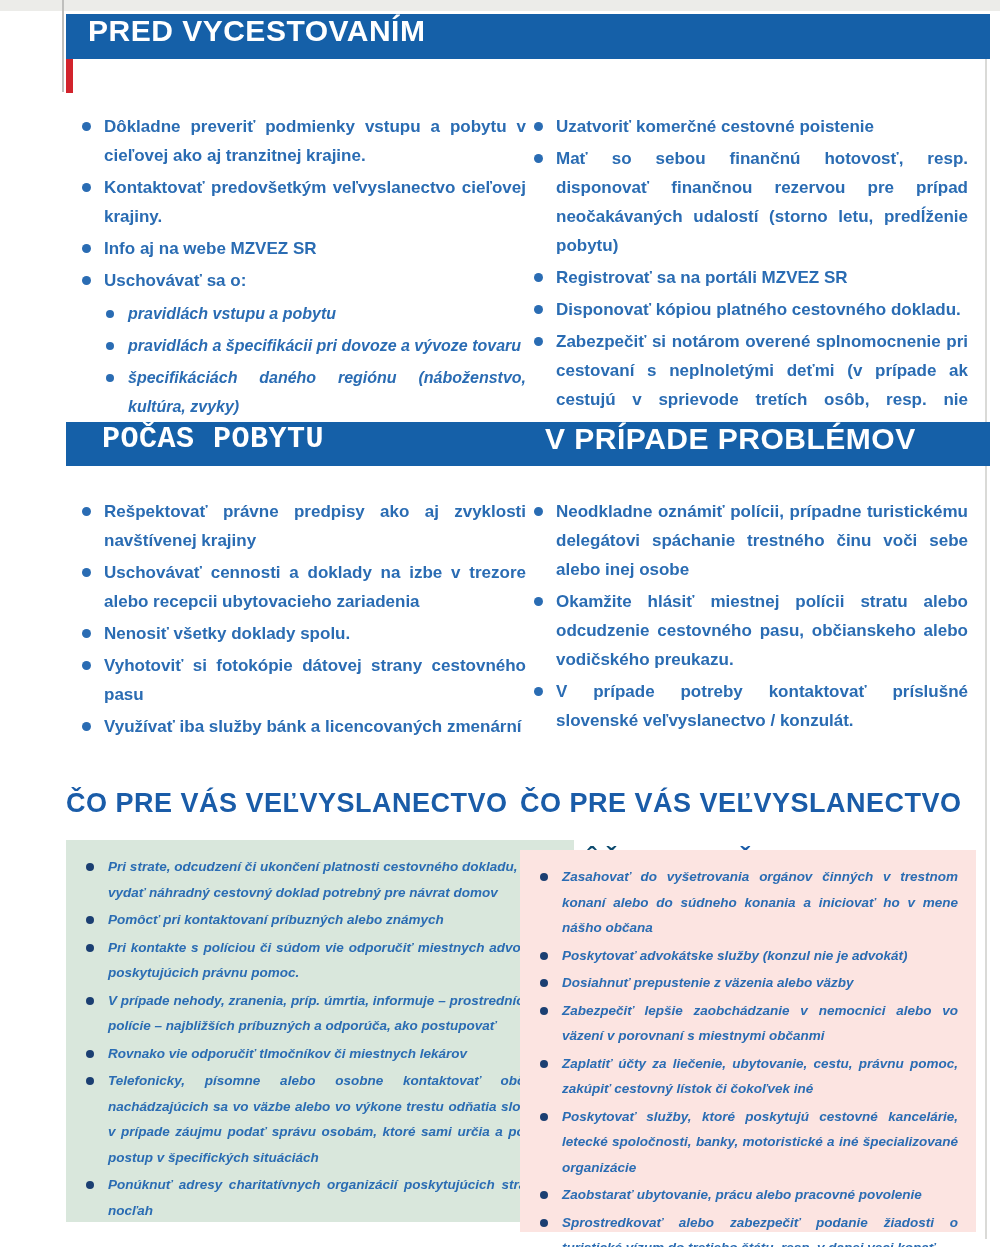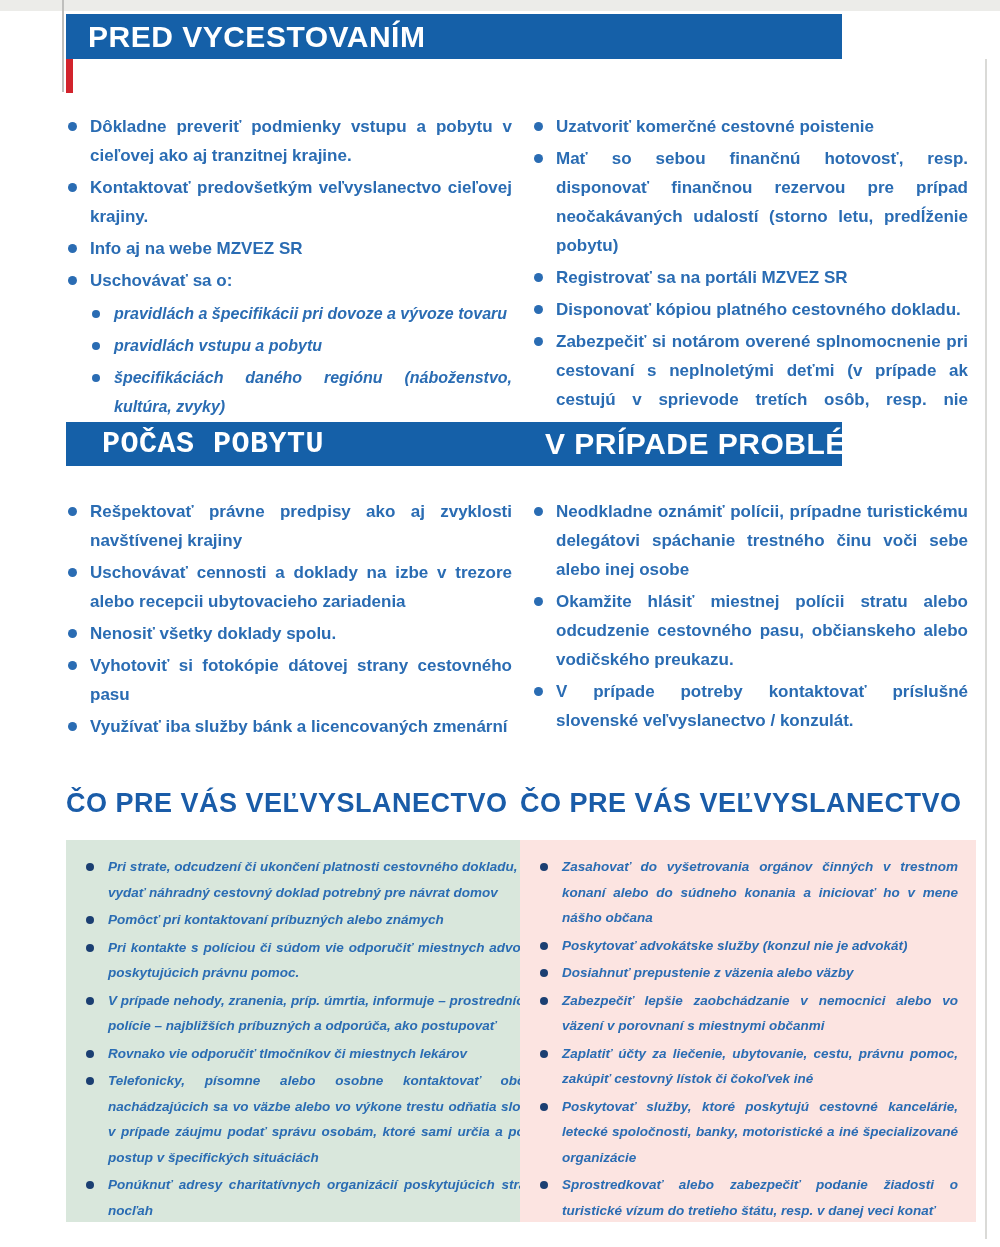--- a/index.html
+++ b/index.html
@@ -15,37 +15,37 @@
     overflow:hidden;
   }
   
   .top-strip   { position:absolute; left:0; top:0; width:1000px; height:11px; background:#ecece9; }
   .left-line   { position:absolute; left:62px; top:0; width:2px; height:92px; background:#bfbfbd; }
   .right-line  { position:absolute; left:985px; top:59px; width:2px; height:1180px; background:#dadad7; }
   .red-accent  { position:absolute; left:66px; top:59px; width:7px; height:34px; background:#d2232c; }
 
   
   .banner {
-    position:absolute; left:66px; width:776px; height:45px;
+    position:absolute; left:66px; width:924px; height:45px;
     background:#1560a8; color:#ffffff;
-    display:flex; align-items:center;
+    display:flex; align-items:flex-start;
   }
   .banner-1 { top:14px; }
   .banner-2 { top:422px; height:44px; }
   .banner .banner-title {
     font-size:30px; font-weight:bold; letter-spacing:0.5px; padding-left:22px;
     white-space:nowrap;
   }
   .banner-2 .banner-title { position:absolute; padding-left:0; }
   .banner-2 .title-during   { left:36px;font-family:Liberation Mono, monospace; }
   .banner-2 .title-problems { left:479px; }
 
   
   .col { position:absolute; color:#2a6cb3; font-weight:bold; }
-  .col-left  { left:66px;  width:446px; }
+  .col-left  { left:80px;  width:446px; }
   .col-right { left:532px; width:436px; }
   .sec1 { top:112px; }
   .sec2 { top:497px; }
 
   ul.bullets { list-style:none; margin:0; padding:0; }
   ul.bullets li {
     position:relative; padding-left:24px; margin-bottom:3px;
     font-size:17px; line-height:29px; text-align:justify;
   }
   ul.bullets li::before {
@@ -69,21 +69,21 @@
   .heading-can    { left:66px; }
   .heading-cannot { left:520px; }
 
   
   .info-box {
     position:absolute; top:840px; height:382px;
     color:#2a6cb3; font-style:italic; font-weight:bold;
     box-sizing:border-box; padding:14px 18px 10px 16px;
   }
   .box-can    { left:66px;  width:508px; background:#d9e7dc; }
-  .box-cannot { left:520px; width:456px; background:#fce4e1; }
+  .box-cannot { left:520px; width:456px; background:#fce4e1;margin-top:10px; }
   ul.box-bullets { list-style:none; margin:0; padding:0; }
   ul.box-bullets li {
     position:relative; padding-left:26px; margin-bottom:2px;
     font-size:13.5px; line-height:25.5px; text-align:justify;
   }
   ul.box-bullets li::before {
     content:""; position:absolute; left:4px; top:9px;
     width:8px; height:8px; border-radius:50%; background:#1b3f72;
   }
 </style>
@@ -102,22 +102,22 @@
   <div class="red-accent"></div>
 
   <div class="col col-left sec1">
     <ul class="bullets">
         <li>Dôkladne preveriť podmienky vstupu a pobytu v cieľovej ako aj tranzitnej krajine.</li>
         <li>Kontaktovať predovšetkým veľvyslanectvo cieľovej krajiny.</li>
         <li>Info aj na webe MZVEZ SR</li>
         <li>Uschovávať sa o:</li>
       </ul>
     <ul class="bullets sub">
+        <li>pravidlách vstupu a pobytu</li>
         <li>pravidlách a špecifikácii pri dovoze a vývoze tovaru</li>
-        <li>pravidlách vstupu a pobytu</li>
         <li>špecifikáciách daného regiónu (náboženstvo, kultúra, zvyky)</li>
       </ul>
   </div>
 
   <div class="col col-right sec1">
     <ul class="bullets">
         <li>Uzatvoriť komerčné cestovné poistenie</li>
         <li>Mať so sebou finančnú hotovosť, resp. disponovať finančnou rezervou pre prípad neočakávaných udalostí (storno letu, predĺženie pobytu)</li>
         <li>Registrovať sa na portáli MZVEZ SR</li>
         <li>Disponovať kópiou platného cestovného dokladu.</li>
@@ -171,17 +171,18 @@
   </div>
 
   <div class="info-box box-cannot">
     <ul class="box-bullets">
         <li>Zasahovať do vyšetrovania orgánov činných v trestnom konaní alebo do súdneho konania a iniciovať ho v mene nášho občana</li>
         <li>Poskytovať advokátske služby (konzul nie je advokát)</li>
         <li>Dosiahnuť prepustenie z väzenia alebo väzby</li>
         <li>Zabezpečiť lepšie zaobchádzanie v nemocnici alebo vo väzení v porovnaní s miestnymi občanmi</li>
         <li>Zaplatiť účty za liečenie, ubytovanie, cestu, právnu pomoc, zakúpiť cestovný lístok či čokoľvek iné</li>
         <li>Poskytovať služby, ktoré poskytujú cestovné kancelárie, letecké spoločnosti, banky, motoristické a iné špecializované organizácie</li>
+        <li>Zaobstarať ubytovanie, prácu alebo pracovné povolenie</li>
         <li>Sprostredkovať alebo zabezpečiť podanie žiadosti o turistické vízum do tretieho štátu, resp. v danej veci konať</li>
       </ul>
   </div>
 
 </div>
 
 </body></html>

